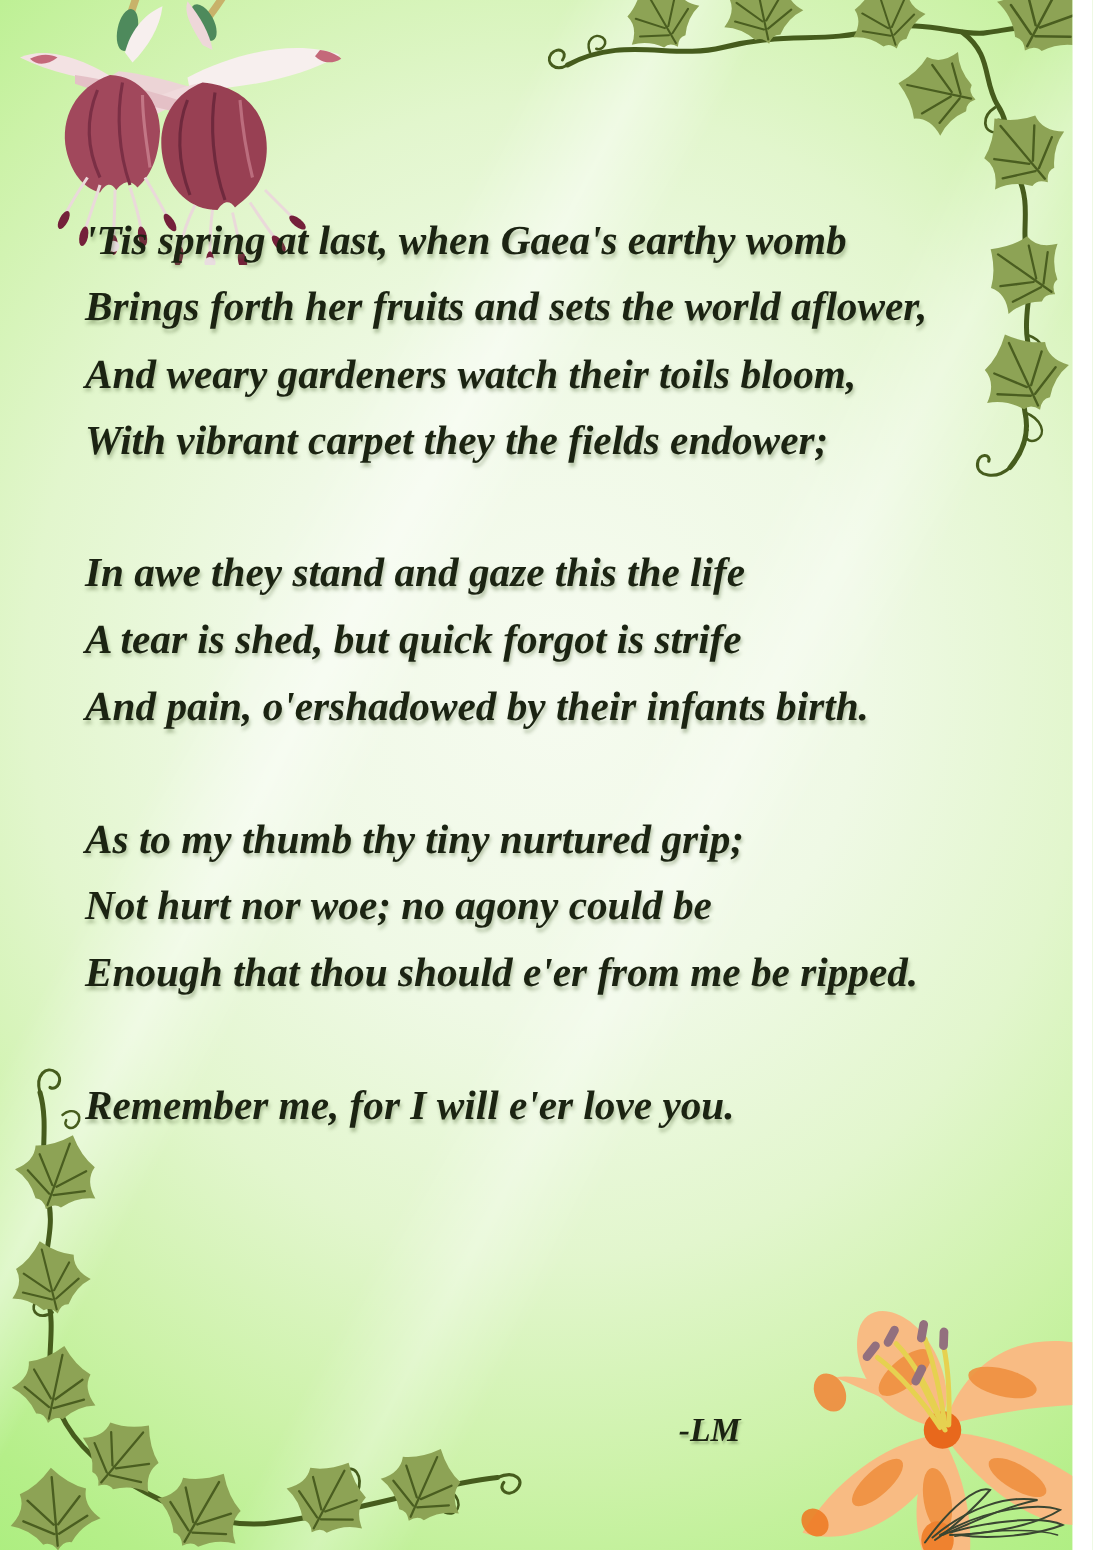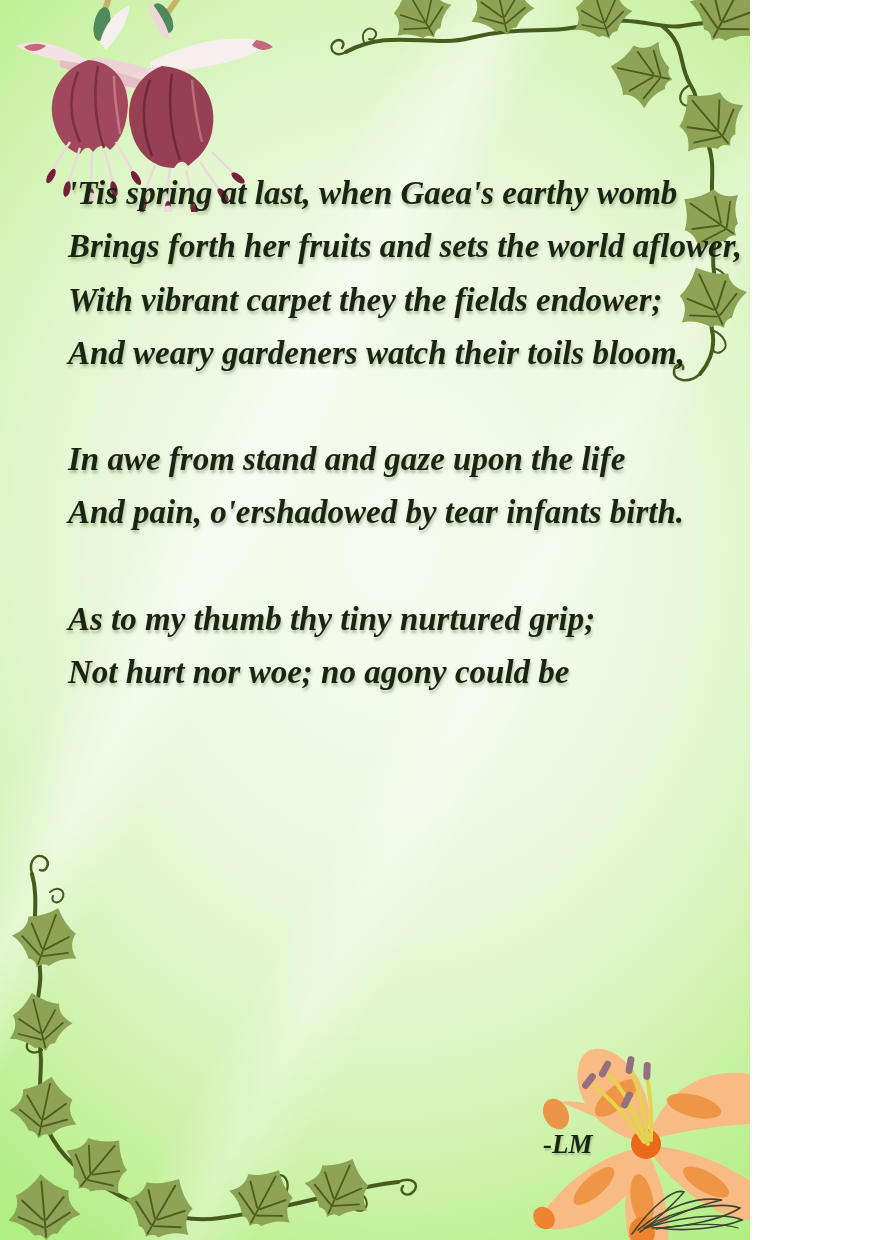--- a/index.html
+++ b/index.html
@@ -1,18 +1,18 @@
 <!DOCTYPE html>
 <html><head>
 <meta charset="utf-8">
 <style>
   html,body{margin:0;padding:0;}
   .page{
     position:relative;
-    width:750px;height:1240px;
+    width:858px;height:1240px;
     overflow:hidden;
     font-family:"Liberation Serif","DejaVu Serif",serif;
     background:#dff5c8;
   }
   .bg{
     position:absolute;inset:0;z-index:0;
     background:radial-gradient(ellipse 95% 72% at 52% 44%,
       #f6fbf0 0%, #eff9e5 30%, #e2f6cd 52%, #ccf2a8 72%, #b5ef89 88%, #a8ee7b 100%);
   }
   .bg:after{
@@ -203,30 +203,33 @@
       <path d="M18,50 C56,28 98,24 114,30 C92,44 48,50 26,50"></path>
       <path d="M26,48 C68,36 104,36 116,42 C96,50 58,54 34,50"></path>
       <path d="M30,51 C70,44 100,46 112,50" stroke-width="1.3"></path>
     </g>
   </svg>
 
   <main class="poem">
     <div class="stanza">
       <div class="line">'Tis spring at last, when Gaea's earthy womb</div>
       <div class="line">Brings forth her fruits and sets the world aflower,</div>
+      <div class="line">And weary gardeners watch their toils bloom,</div>
       <div class="line">With vibrant carpet they the fields endower;</div>
-      <div class="line">And weary gardeners watch their toils bloom,</div>
-    </div>
-    <div class="stanza">
-      <div class="line">In awe from stand and gaze upon the life</div>
-      <div class="line">And pain, o'ershadowed by tear infants birth.</div>
+    </div>
+    <div class="stanza">
+      <div class="line">In awe they stand and gaze this the life</div>
+      <div class="line">A tear is shed, but quick forgot is strife</div>
+      <div class="line">And pain, o'ershadowed by their infants birth.</div>
     </div>
     <div class="stanza">
       <div class="line">As to my thumb thy tiny nurtured grip;</div>
       <div class="line">Not hurt nor woe; no agony could be</div>
-    </div>
-    <div class="stanza">
+      <div class="line">Enough that thou should e'er from me be ripped.</div>
+    </div>
+    <div class="stanza">
+      <div class="line">Remember me, for I will e'er love you.</div>
     </div>
   </main>
 
   <div class="attribution">-LM</div>
 
 </div>
 
 </body></html>

